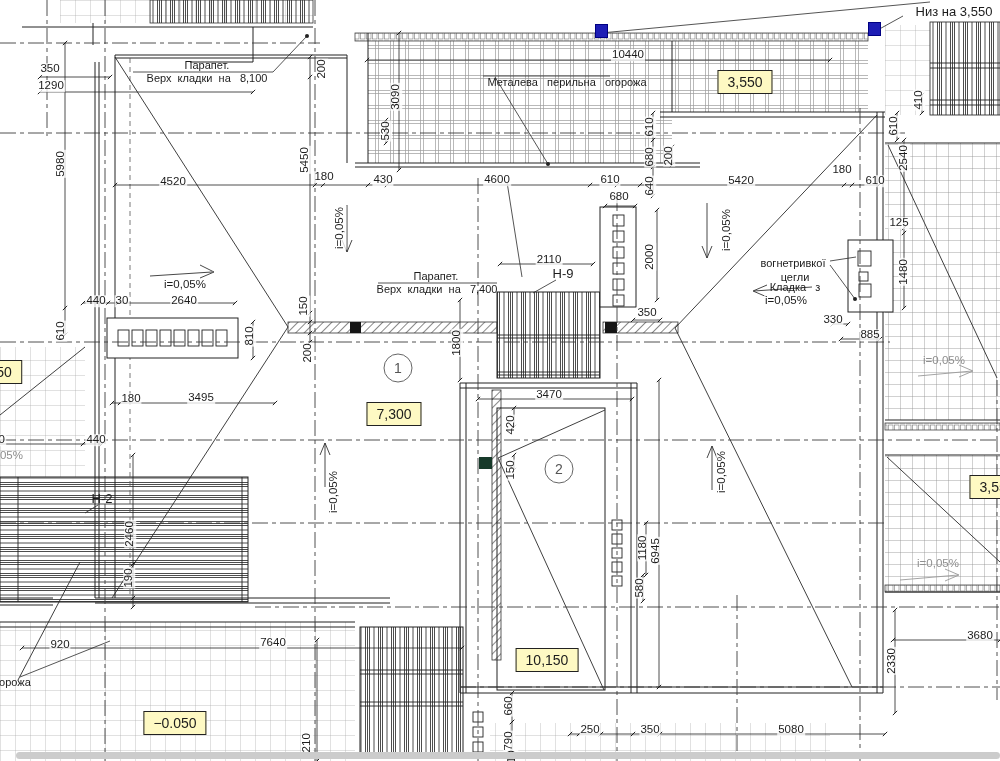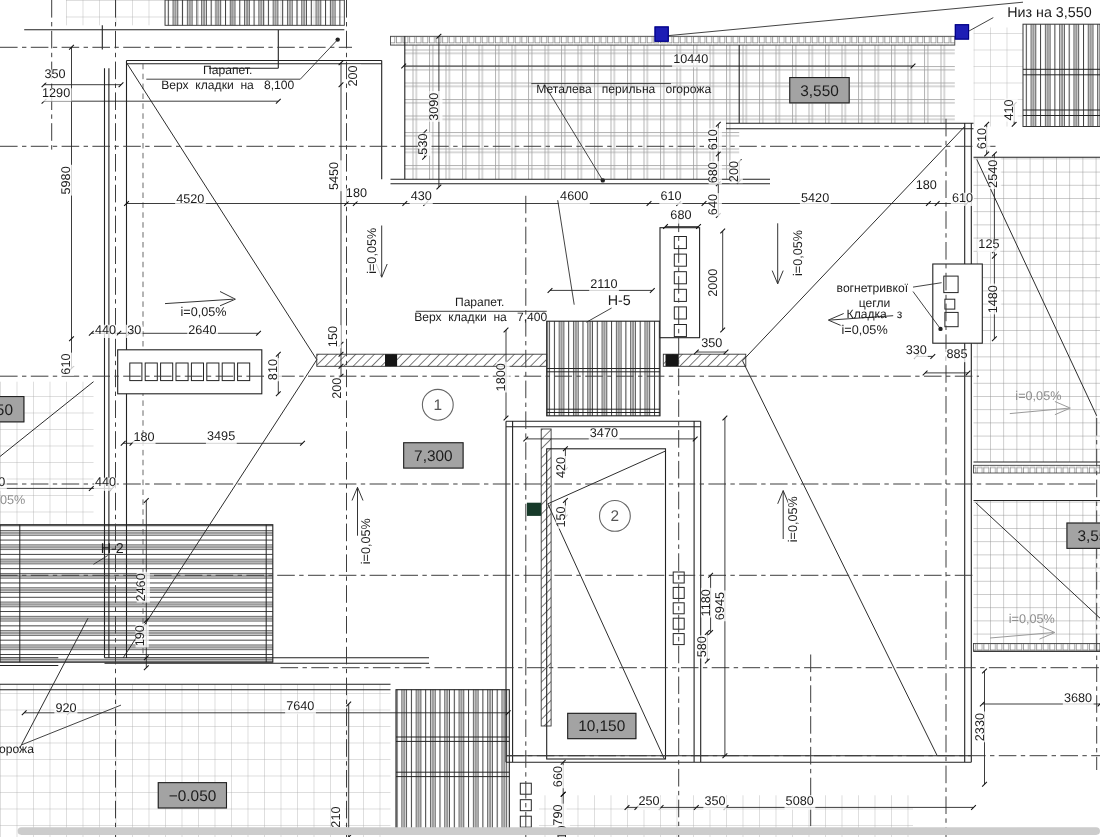--- a/index.html
+++ b/index.html
@@ -8,21 +8,21 @@
   #linework{position:absolute;left:0;top:0;}
   #labels-layer{position:absolute;left:0;top:0;width:100%;height:100%;}
   .ann{position:absolute;white-space:pre;color:#1c1c1c;transform:translate(-50%,-50%);
        font-size:11.5px;line-height:1;}
   .ann.r{transform:translate(-50%,-50%) rotate(-90deg);}
   .dim{background:rgba(255,255,255,.78);padding:0 1px;}
   .note{font-size:11px;}
   .note2{font-size:13px;padding-left:28px;}
   .node{font-size:13px;}
   .gray{color:#8f8f8f;background:none;}
-  .box{border:1.2px solid #222;background:#a3a3a3;padding:4px 9px;font-size:14px;}
+  .box{border:1.2px solid #222;background:#fef9c3;padding:4px 9px;font-size:14px;}
   .circle{border:1px solid #666;border-radius:50%;width:27px;height:27px;line-height:27px;
           text-align:center;color:#555;font-size:14px;padding:0;background:rgba(255,255,255,.6);}
   .blue-marker{position:absolute;width:11px;height:12px;background:#1d1db5;border:1px solid #000082;}
   #scrollbar{position:absolute;left:16px;top:752px;width:984px;height:7px;background:#cccccc;
              border-radius:4px;}
 </style>
 </head>
 <body>
 
 <div id="stage">
@@ -207,41 +207,41 @@
 
   <div id="labels-layer">
       <div class="ann dim" style="left: 50px; top: 69px;">350</div>
       <div class="ann dim" style="left: 51px; top: 86px;">1290</div>
       <div class="ann dim r" style="left: 61px; top: 164px;">5980</div>
       <div class="ann dim r" style="left: 322px; top: 69px;">200</div>
       <div class="ann dim r" style="left: 305px; top: 160px;">5450</div>
       <div class="ann dim" style="left: 173px; top: 182px;">4520</div>
       <div class="ann dim" style="left: 324px; top: 177px;">180</div>
       <div class="ann dim" style="left: 383px; top: 180px;">430</div>
-      <div class="ann dim" style="left: 522px; top: 180px; text-align: right;">4600</div>
+      <div class="ann dim" style="left: 497px; top: 180px; text-align: right;">4600</div>
       <div class="ann dim" style="left: 610px; top: 180px;">610</div>
       <div class="ann dim" style="left: 741px; top: 181px;">5420</div>
       <div class="ann dim" style="left: 842px; top: 170px;">180</div>
       <div class="ann dim" style="left: 875px; top: 181px;">610</div>
       <div class="ann dim" style="left: 628px; top: 55px;">10440</div>
       <div class="ann dim r" style="left: 396px; top: 97px;">3090</div>
       <div class="ann dim r" style="left: 386px; top: 131px;">530</div>
       <div class="ann dim" style="left: 619px; top: 197px;">680</div>
       <div class="ann dim r" style="left: 650px; top: 127px;">610</div>
       <div class="ann dim r" style="left: 650px; top: 157px;">680</div>
       <div class="ann dim r" style="left: 650px; top: 186px;">640</div>
       <div class="ann dim r" style="left: 669px; top: 156px;">200</div>
       <div class="ann dim r" style="left: 650px; top: 257px;">2000</div>
       <div class="ann dim r" style="left: 919px; top: 100px;">410</div>
       <div class="ann dim r" style="left: 894px; top: 126px;">610</div>
       <div class="ann dim r" style="left: 904px; top: 158px;">2540</div>
       <div class="ann dim" style="left: 899px; top: 223px;">125</div>
       <div class="ann dim r" style="left: 904px; top: 272px;">1480</div>
       <div class="ann dim" style="left: 833px; top: 320px;">330</div>
-      <div class="ann dim" style="left: 870px; top: 323px;">885</div>
+      <div class="ann dim" style="left: 870px; top: 335px;">885</div>
       <div class="ann dim" style="left: 647px; top: 313px;">350</div>
       <div class="ann dim" style="left: 549px; top: 260px;">2110</div>
       <div class="ann dim r" style="left: 457px; top: 343px;">1800</div>
       <div class="ann dim" style="left: 96px; top: 301px;">440</div>
       <div class="ann dim" style="left: 122px; top: 301px;">30</div>
       <div class="ann dim" style="left: 184px; top: 301px;">2640</div>
       <div class="ann dim r" style="left: 61px; top: 331px;">610</div>
       <div class="ann dim r" style="left: 250px; top: 336px;">810</div>
       <div class="ann dim r" style="left: 304px; top: 306px;">150</div>
       <div class="ann dim r" style="left: 308px; top: 353px;">200</div>
@@ -258,21 +258,21 @@
       <div class="ann dim r" style="left: 656px; top: 551px;">6945</div>
       <div class="ann dim r" style="left: 640px; top: 588px;">580</div>
       <div class="ann dim" style="left: 60px; top: 645px;">920</div>
       <div class="ann dim" style="left: 273px; top: 643px;">7640</div>
       <div class="ann dim r" style="left: 307px; top: 746px;">6210</div>
       <div class="ann dim r" style="left: 509px; top: 706px;">660</div>
       <div class="ann dim r" style="left: 509px; top: 741px;">790</div>
       <div class="ann dim r" style="left: 512px; top: 760px;">610</div>
       <div class="ann dim" style="left: 590px; top: 730px;">250</div>
       <div class="ann dim" style="left: 650px; top: 730px;">350</div>
-      <div class="ann dim" style="left: 727px; top: 730px;">5080</div>
+      <div class="ann dim" style="left: 791px; top: 730px;">5080</div>
       <div class="ann dim" style="left: 980px; top: 636px;">3680</div>
       <div class="ann dim r" style="left: 892px; top: 661px;">2330</div>
       <div class="ann dim" style="left: 185px; top: 285px;">i=0,05%</div>
       <div class="ann dim" style="left: 786px; top: 301px;">i=0,05%</div>
       <div class="ann dim r" style="left: 340px; top: 228px;">i=0,05%</div>
       <div class="ann dim r" style="left: 727px; top: 230px;">i=0,05%</div>
       <div class="ann dim r" style="left: 334px; top: 492px;">i=0,05%</div>
       <div class="ann dim r" style="left: 722px; top: 472px;">i=0,05%</div>
       <div class="ann gray" style="left: 944px; top: 361px;">i=0,05%</div>
       <div class="ann gray" style="left: 938px; top: 564px;">i=0,05%</div>
@@ -281,21 +281,21 @@
       <div class="ann note" style="left: 207px; top: 78px;">Верх  кладки  на   8,100</div>
       <div class="ann note" style="left: 436px; top: 276px;">Парапет.</div>
       <div class="ann note" style="left: 437px; top: 289px;">Верх  кладки  на   7,400</div>
       <div class="ann note" style="left: 567px; top: 82px;">Металева   перильна   огорожа</div>
       <div class="ann note" style="left: 795px; top: 249px; margin-top: 38px;">Кладка   з</div>
       <div class="ann note" style="left: 793px; top: 263px;">вогнетривкої</div>
       <div class="ann note" style="left: 795px; top: 277px;">цегли</div>
       <div class="ann note2" style="left: 940px; top: 11px;">Низ на 3,550</div>
       <div class="ann note2" style="left: 935px; top: -5px;">Ств.С 450</div>
       <div class="ann note" style="left: 10px; top: 682px;">огорожа</div>
-      <div class="ann node" style="left: 563px; top: 273px;">Н-5</div>
+      <div class="ann node" style="left: 563px; top: 273px;">Н-9</div>
       <div class="ann node" style="left: 102px; top: 498px;">Н-2</div>
       <div class="ann box" style="left: 745px; top: 82px;">3,550</div>
       <div class="ann box" style="left: 394px; top: 414px;">7,300</div>
       <div class="ann box" style="left: 547px; top: 660px;">10,150</div>
       <div class="ann box" style="left: 175px; top: 723px;">−0.050</div>
       <div class="ann box" style="left: 997px; top: 487px;">3,550</div>
       <div class="ann box" style="left: 4px; top: 372px;">50</div>
       <div class="ann circle" style="left: 398px; top: 368px;">1</div>
       <div class="ann circle" style="left: 559px; top: 469px;">2</div>
     </div>

